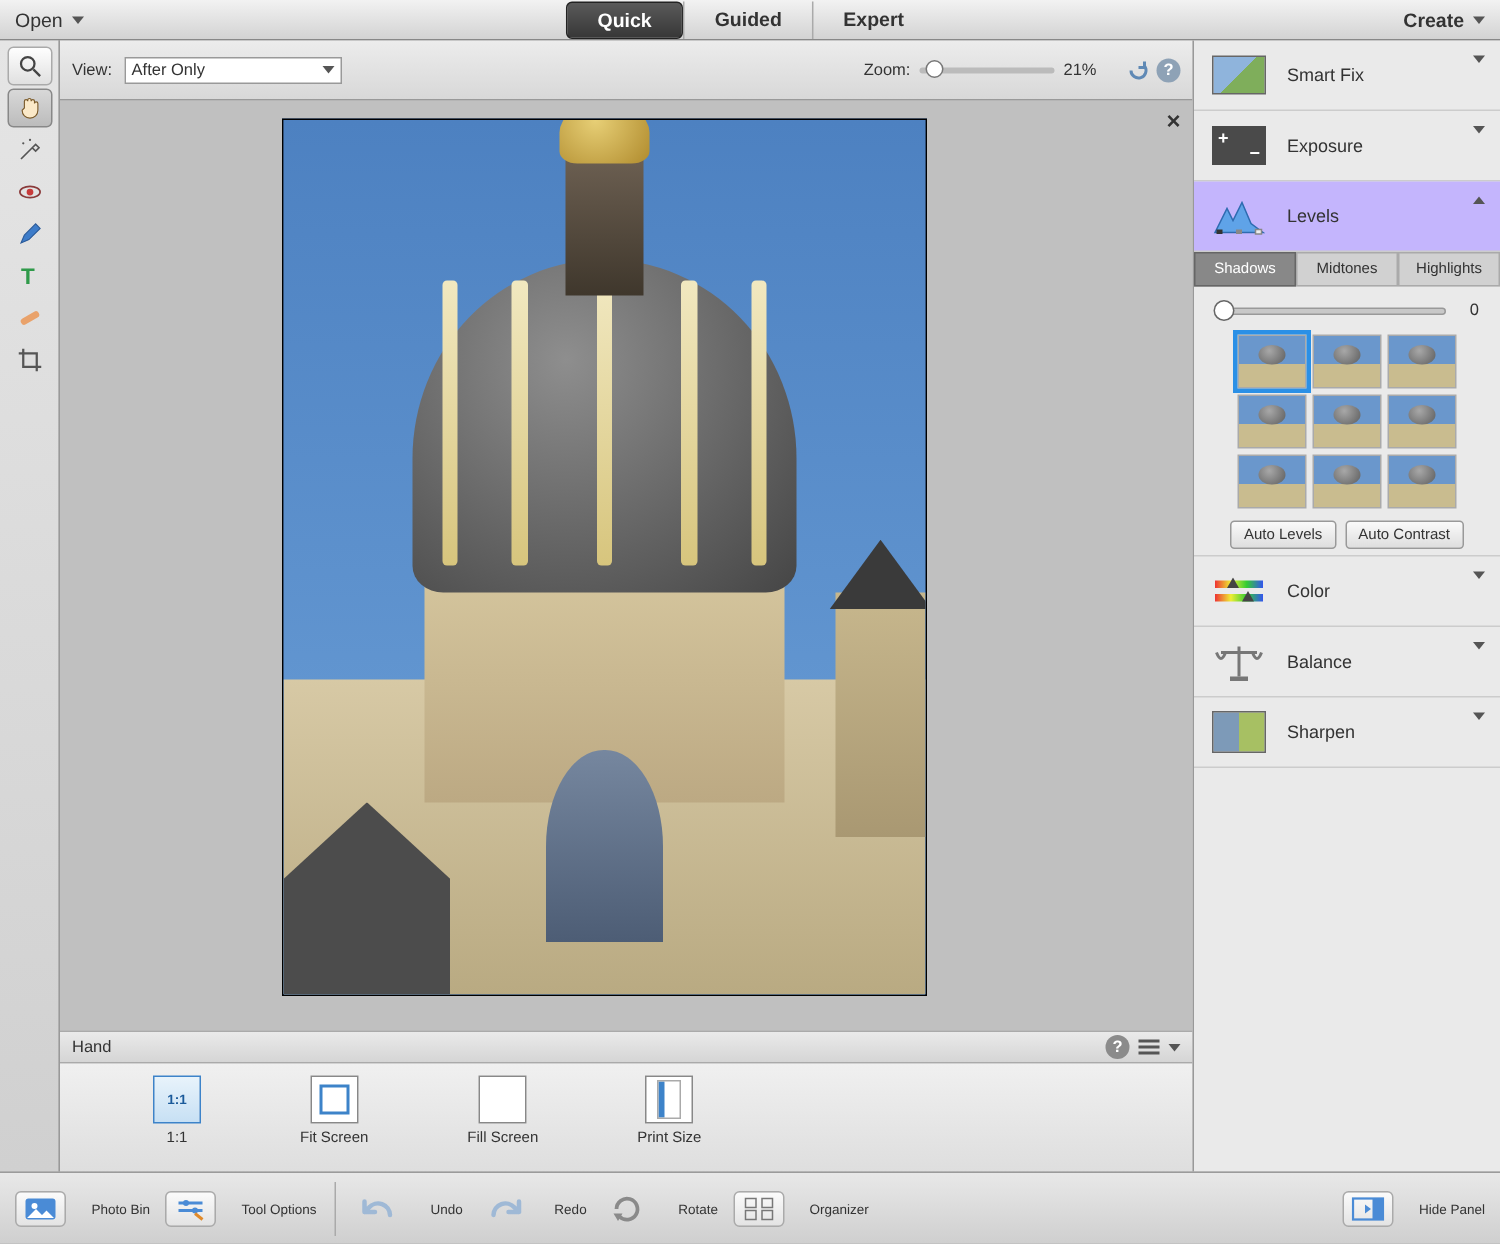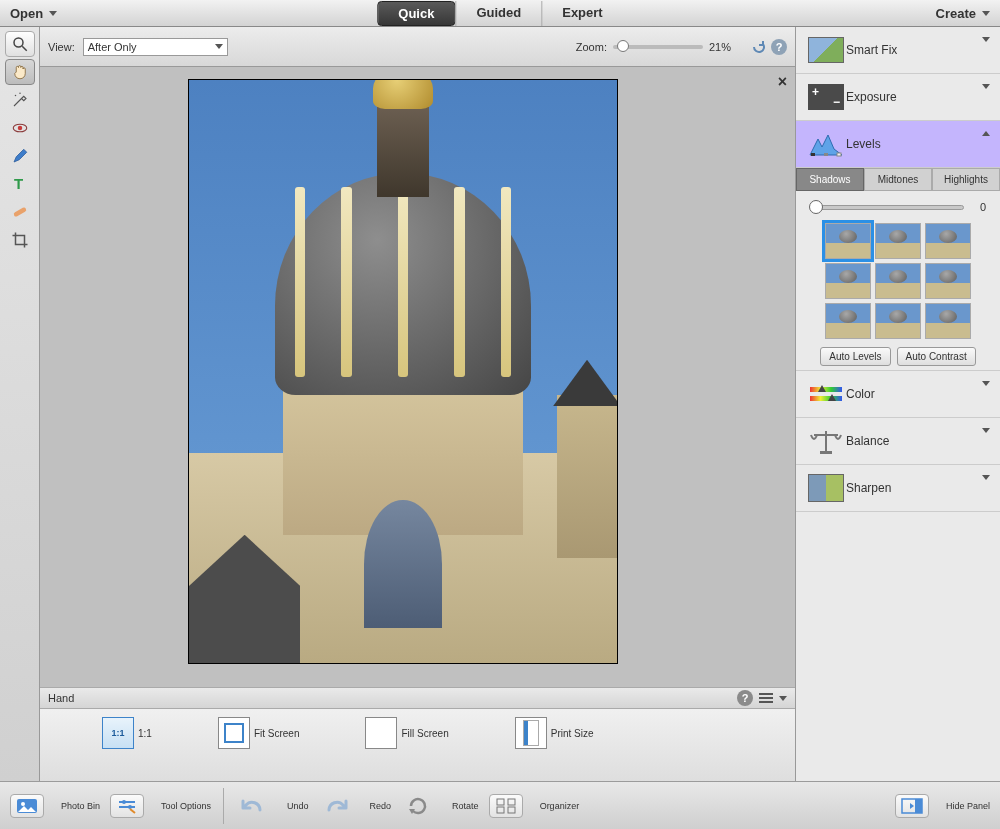--- a/index.html
+++ b/index.html
@@ -11,21 +11,21 @@
     display: flex; flex-direction: column;
   }
   
   .menubar {
     height: 27px; flex: 0 0 27px;
     background: linear-gradient(#f2f2f2, #d3d3d3);
     border-bottom: 1px solid #888;
     display: flex; align-items: center;
     padding: 0 10px;
   }
-  .menubar .open { font-weight: bold; font-size: 13px; display:flex; align-items:center; gap:6px;}
+  .menubar .open { font-weight: normal; font-size: 13px; display:flex; align-items:center; gap:6px;}
   .menubar .modes { position:absolute; left:50%; transform:translateX(-50%); display:flex; gap:0; }
   .mode-tab {
     padding: 4px 20px; font-size:13px; font-weight:bold; color:#333;
     border-left:1px solid #aaa;
   }
   .mode-tab:first-child{border-left:none;}
   .mode-tab.active {
     background: linear-gradient(#5a5a5a,#373737);
     color:#fff; border-radius:4px; border:1px solid #222;
   }
@@ -94,36 +94,36 @@
     height:22px; background:linear-gradient(#eaeaea,#d5d5d5); border-top:1px solid #aaa; border-bottom:1px solid #aaa;
     display:flex; align-items:center; padding:0 8px; font-size:11px;
   }
   .handbar .right { margin-left:auto; display:flex; gap:6px; align-items:center;}
   .menuicon{width:14px;height:10px;display:inline-block;background:linear-gradient(#555,#555) 0 0/100% 2px no-repeat,linear-gradient(#555,#555) 0 4px/100% 2px no-repeat,linear-gradient(#555,#555) 0 8px/100% 2px no-repeat;}
 
   .optpanel {
     height:72px; background:linear-gradient(#f0f0f0,#dedede);
     display:flex; align-items:flex-start; gap:18px; padding:8px 14px;
   }
-  .opt { display:flex; flex-direction:row; align-items:center; gap:4px; font-size:10px;padding-left:48px;}
+  .opt { display:flex; flex-direction:column; align-items:center; gap:4px; font-size:10px;padding-left:48px;}
   .opt .thumb{width:32px;height:32px;border:1px solid #888;background:#fff;display:flex;align-items:center;justify-content:center;}
   .opt.first .thumb{background:linear-gradient(#e8f3fb,#c7e0f4);border:1px solid #3d83c9;}
   .opt.first .thumb span{font-size:9px;font-weight:bold;color:#1b5a9a;}
   .innerbox{width:20px;height:20px;border:2px solid #3d83c9;background:#fff;}
   .fillbox{width:24px;height:24px;background:#fff;}
   .printbox{width:14px;height:24px;border-left:4px solid #3d83c9;border-right:4px solid #fff;background:#fff;outline:1px solid #aaa;}
 
   
   .rightpanel {
     width:205px; flex:0 0 205px; background:#eaeaea;
     border-left:1px solid #999;
   }
   .rp-row {
     height:47px; border-bottom:1px solid #ccc; display:flex; align-items:center;
-    padding:0 10px; position:relative;
+    padding:0 10px; gap:12px; position:relative;
   }
   .rp-row .lbl{font-size:12px;}
   .rp-row .chev{position:absolute;right:10px;top:10px;}
   .rp-icon{width:40px;height:30px;display:flex;align-items:center;justify-content:center;}
   .ico-frame{width:36px;height:26px;border:1px solid #666;background:linear-gradient(135deg,#8fb4dc 50%,#7fae5b 50%);position:relative;}
   .ico-exp{width:36px;height:26px;background:#4a4a4a;position:relative;}
   .ico-exp::before{content:"+";position:absolute;left:4px;top:1px;color:#fff;font-weight:bold;}
   .ico-exp::after{content:"−";position:absolute;right:4px;bottom:1px;color:#fff;font-weight:bold;}
   .ico-levels{width:36px;height:26px;}
   .ico-color{width:36px;height:18px;}

